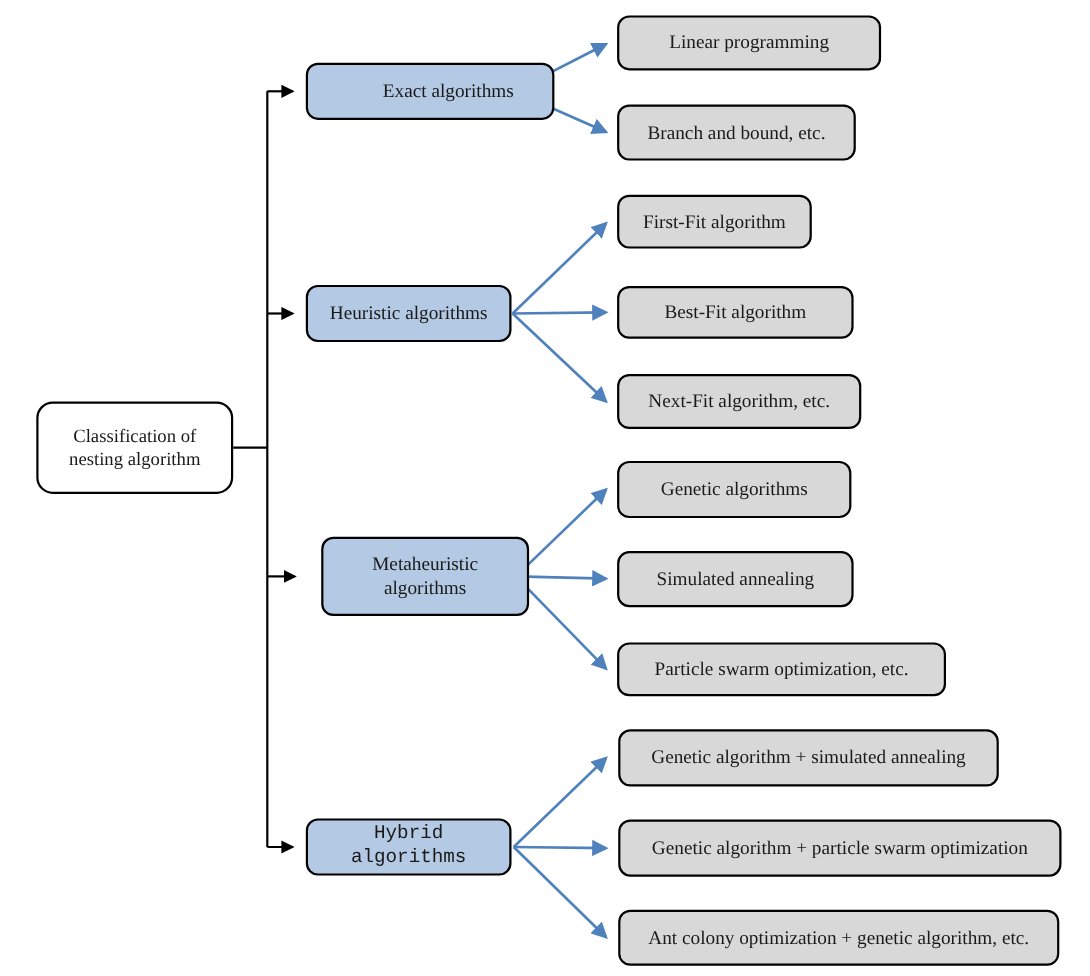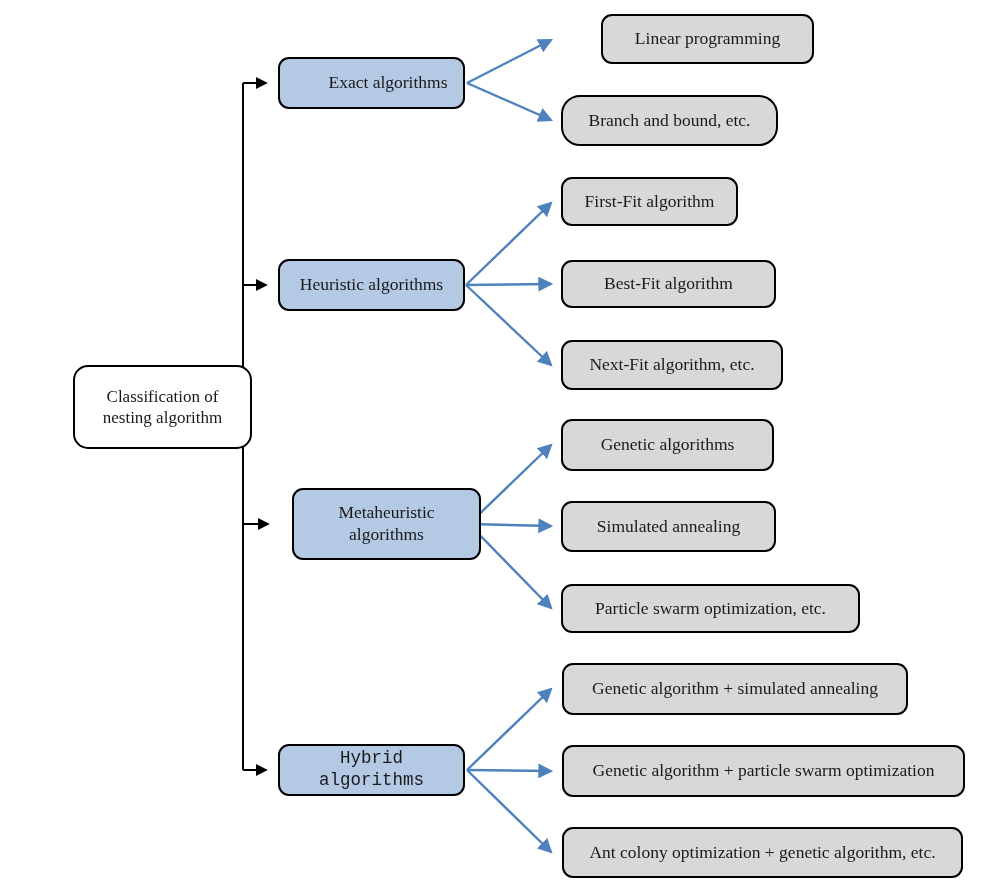--- a/index.html
+++ b/index.html
@@ -41,21 +41,20 @@
     justify-content: center;
     text-align: center;
     color: #1a1a1a;
     font-size: 17px;
     line-height: 1.25;
     padding: 2px 6px;
   }
   .root-box {
     background: var(--root_fill, #ffffff);
     border-radius: 15px;
-    margin-left: 40px;
   }
   .cat-box {
     background: var(--category_fill, #b8cce4);
     border-radius: 11px;
     font-size: 17.5px;
   }
   .leaf-box {
     background: var(--leaf_fill, #d9d9d9);
     border-radius: 11px;
     font-size: 17.5px;
@@ -100,37 +99,37 @@
       <path class="blue-line" d="M467,770 L551,689" marker-end="url(#arrow-blue)"></path>
       <path class="blue-line" d="M467,770 L551,771" marker-end="url(#arrow-blue)"></path>
       <path class="blue-line" d="M467,770 L551,852" marker-end="url(#arrow-blue)"></path>
     </g>
   </svg>
 
   <div class="node root-box" style="left:33px; top:365px; width:179px; height:84px;">
     <span>Classification of nesting algorithm</span>
   </div>
 
-  <div class="node cat-box" style="left:278px; top:57px; width:187px; height:52px;padding-left:39px;">
+  <div class="node cat-box" style="left:278px; top:57px; width:226px; height:52px;padding-left:39px;">
     <span>Exact algorithms</span>
   </div>
   <div class="node cat-box" style="left:278px; top:259px; width:187px; height:52px;align-items:center;">
     <span>Heuristic algorithms</span>
   </div>
   <div class="node cat-box" style="left:279px; top:488px; width:189px; height:72px; padding:2px 28px;margin-left:13px;">
     <span>Metaheuristic algorithms</span>
   </div>
   <div class="node cat-box" style="left:278px; top:744px; width:187px; height:52px;font-family:Liberation Mono, monospace;">
     <span>Hybrid algorithms</span>
   </div>
 
-  <div class="node leaf-box" style="left:561px; top:14px; width:213px; height:50px;margin-left:40px;">
+  <div class="node leaf-box" style="left:561px; top:14px; width:240px; height:50px;">
     <span>Linear programming</span>
   </div>
-  <div class="node leaf-box" style="left:561px; top:95px; width:217px; height:51px;border-radius:19px;">
+  <div class="node leaf-box" style="left:561px; top:95px; width:217px; height:51px;">
     <span>Branch and bound, etc.</span>
   </div>
 
   <div class="node leaf-box" style="left:561px; top:177px; width:177px; height:49px;">
     <span>First-Fit algorithm</span>
   </div>
   <div class="node leaf-box" style="left:561px; top:260px; width:215px; height:48px;">
     <span>Best-Fit algorithm</span>
   </div>
   <div class="node leaf-box" style="left:561px; top:340px; width:222px; height:50px;">

